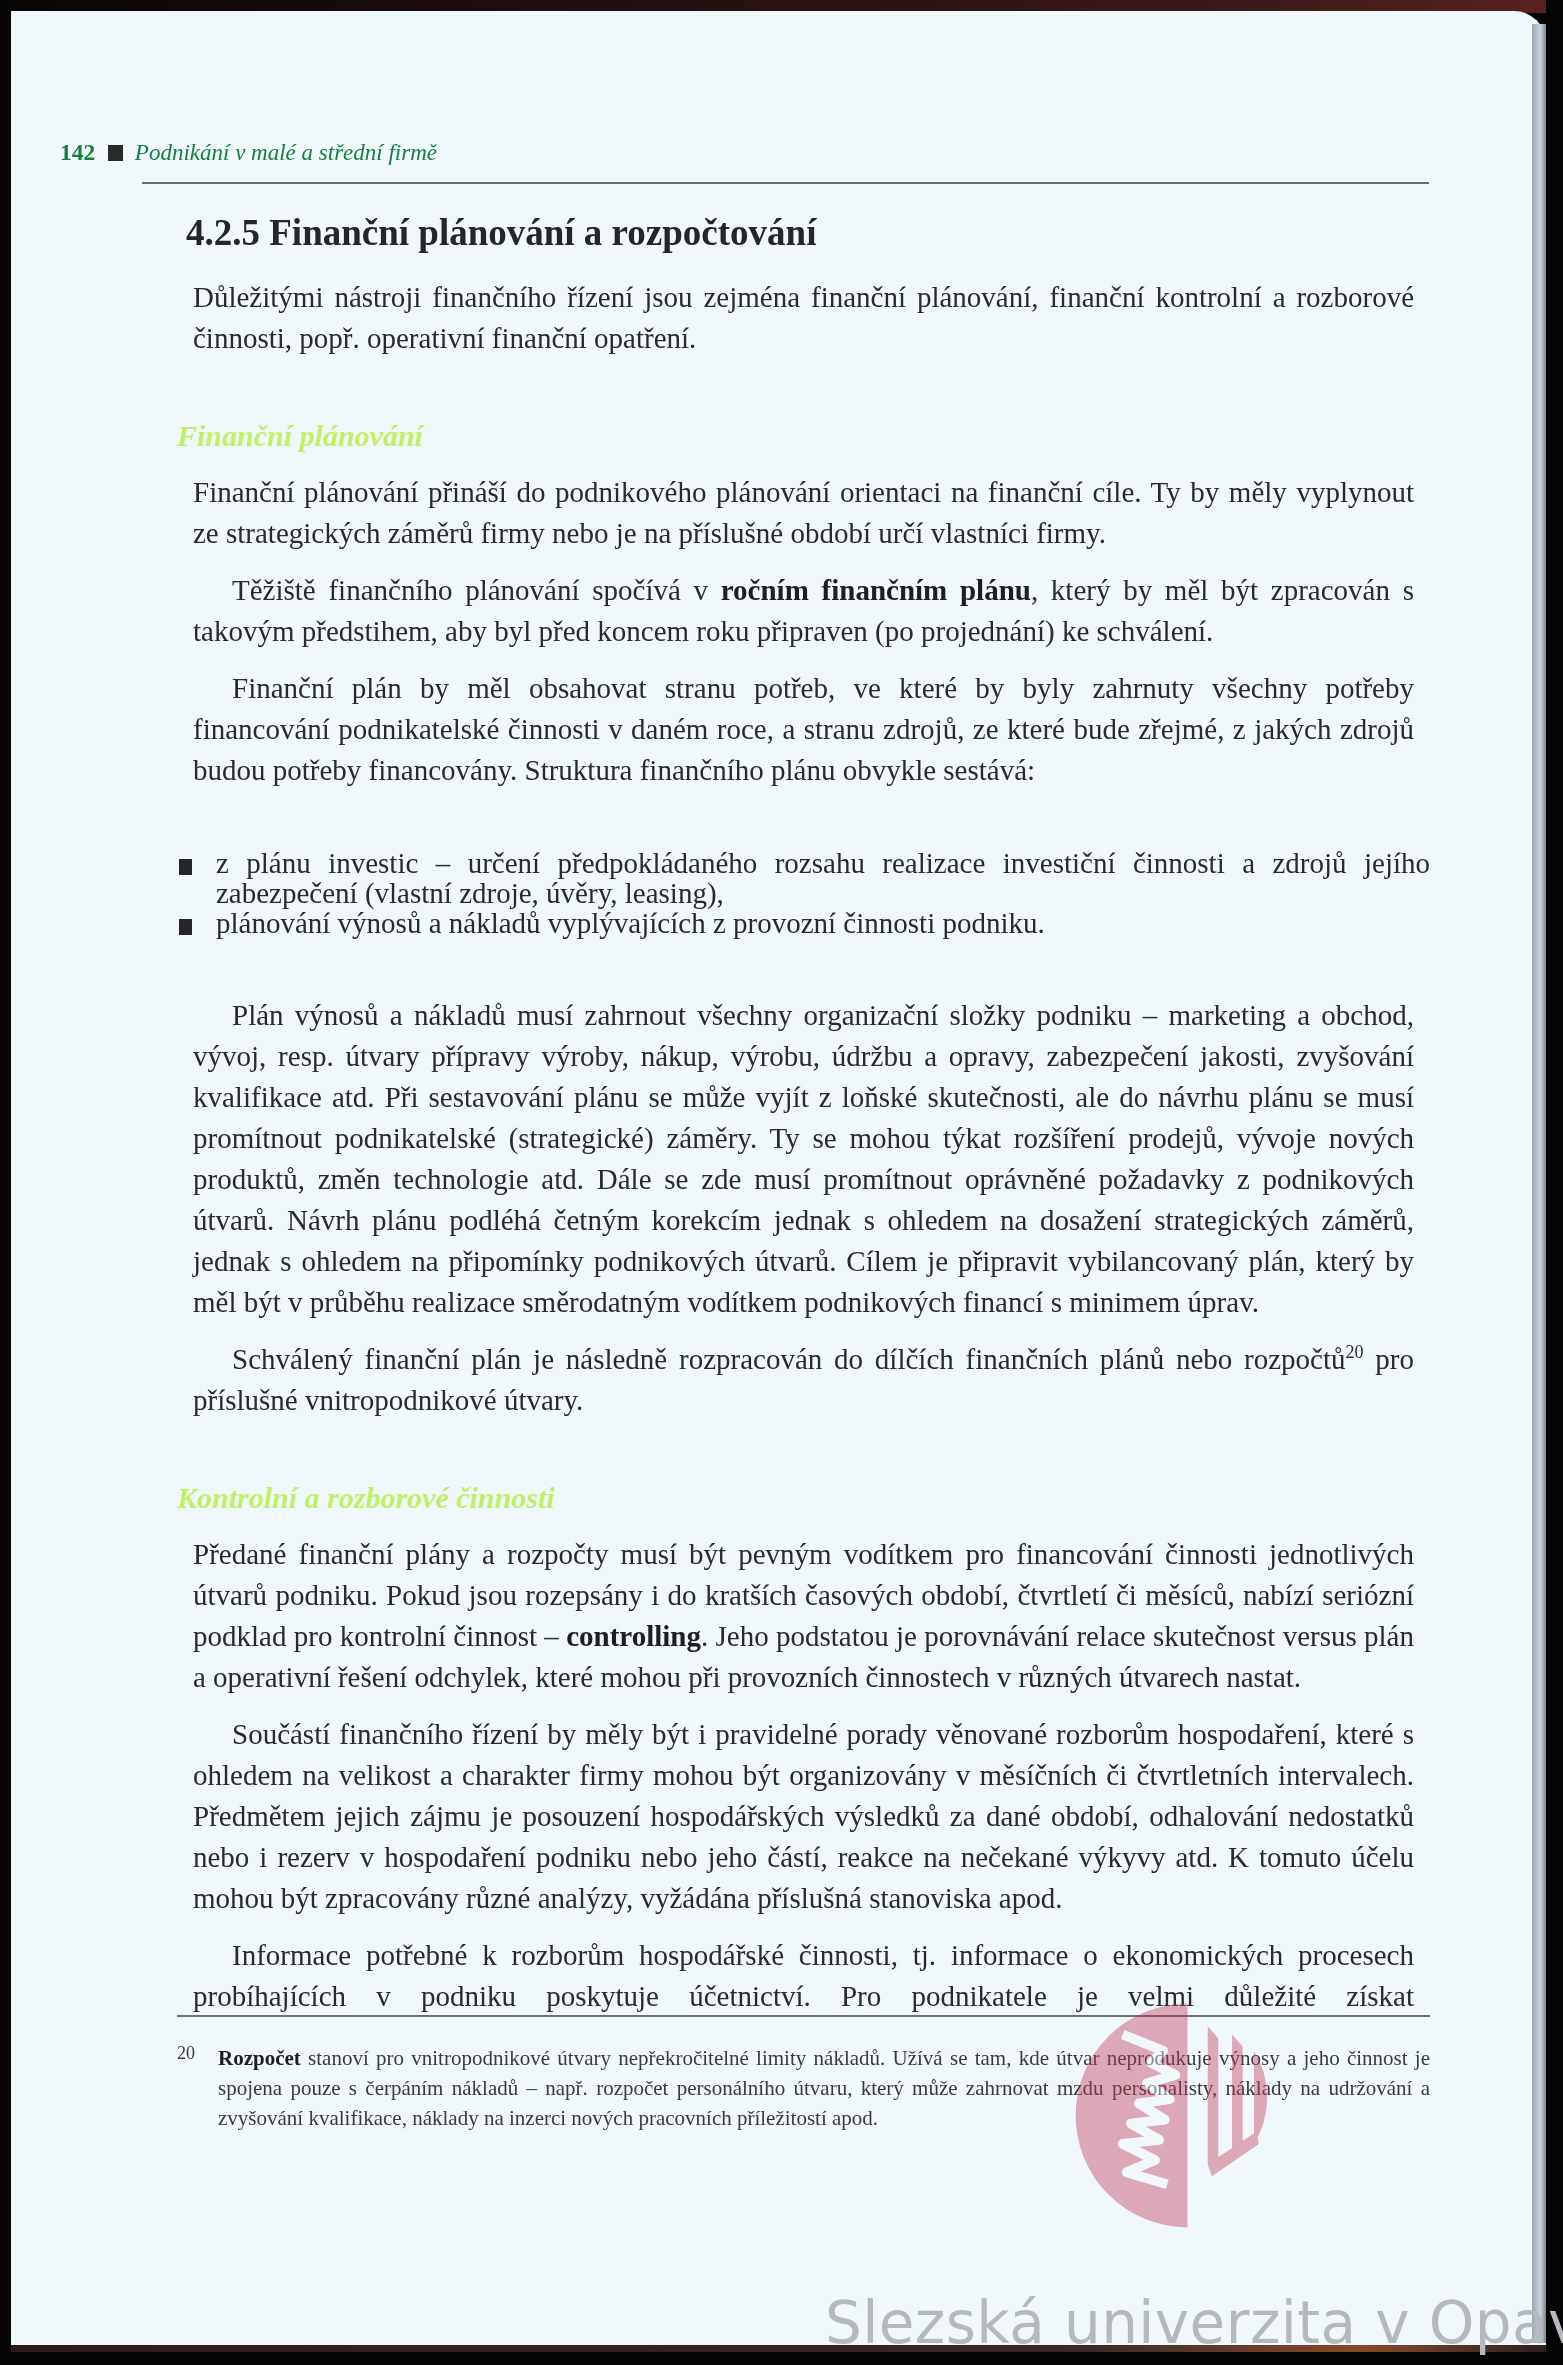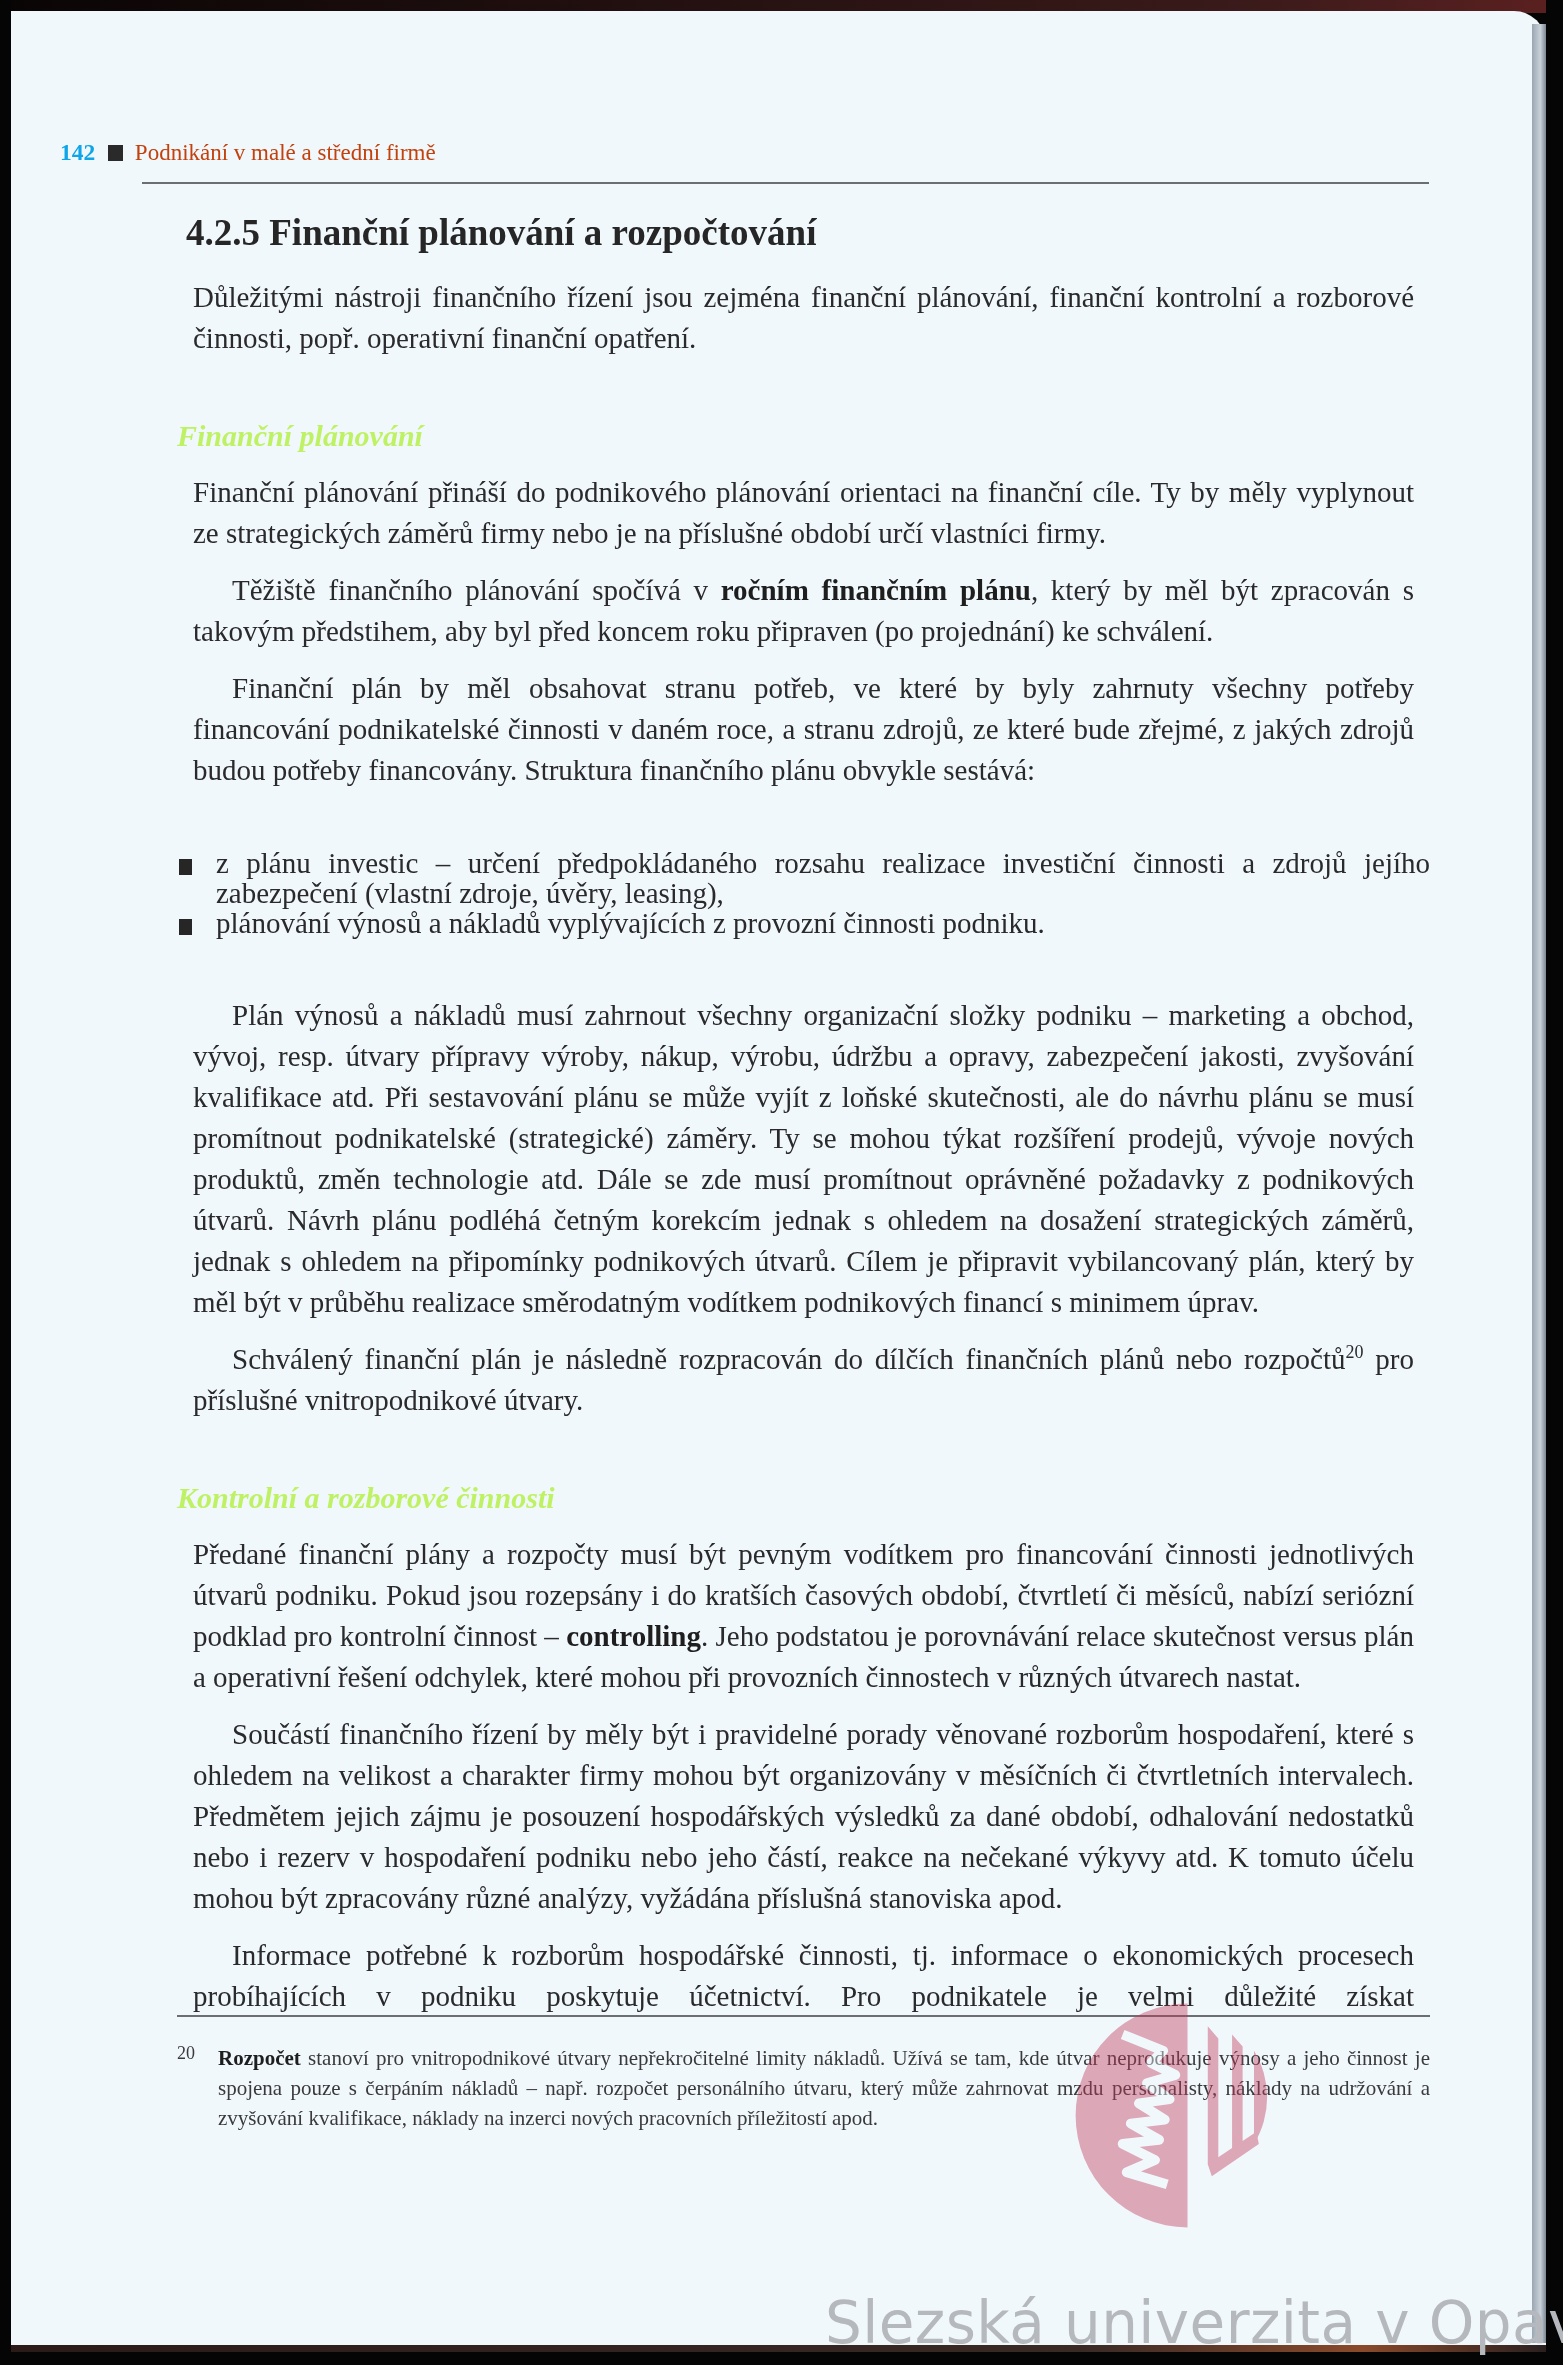--- a/index.html
+++ b/index.html
@@ -14,23 +14,23 @@
   .page-edge {
     position: absolute; left: 1532px; top: 24px; width: 13.8px; height: 2319px;
     background: linear-gradient(to right, #9aa6b3, #c9d1d9 60%, #7d8792);
   }
   .top-strip { position: absolute; left: 11.3px; top: 0; width: 1535px; height: 13px;
     background: linear-gradient(to right, #0a0505, #3a1a1a 80%, #5a2020); }
   .bottom-strip { position: absolute; left: 11.3px; top: 2345px; width: 1535px; height: 6.5px;
     background: linear-gradient(to right, #2a1a18, #3a2a26 70%, #8a4a2a 88%, #2a2020); }
 
   .running-header { position: absolute; left: 60px; top: 139px; height: 36px; display: flex; align-items: baseline; }
-  .page-number { font-size: 23.5px; font-weight: bold; color: #0ea5e9; }
+  .page-number { font-size: 23.5px; font-weight: bold; color: #15803d; }
   .header-square { display: inline-block; width: 14.6px; height: 16px; background: #2a2a2a; margin: 0 12px 0 13px; position: relative; top: 0.8px; }
-  .header-title { font-size: 23px; color: #c2410c; }
+  .header-title { font-size: 23px; font-style: italic; color: #15803d; }
   .header-rule { position: absolute; left: 142px; top: 182px; width: 1287px; height: 1.6px; background: #6b6e72; }
 
   .content { position: absolute; left: 177px; top: 195px; width: 1253px; }
   .section-heading { font-size: 37px; font-weight: bold; margin: 9px; line-height: 57px; color: #262626; }
   p { margin: 16px; font-size: 29px; line-height: 41px; text-align: justify; }
   .indent { text-indent: 39px; }
   .subheading { font-size: 30px; font-style: italic; font-weight: bold; margin: 0; line-height: 41px; color: #bef264; }
   .gap-large { height: 40px; }
   .gap-mid { height: 41px; }
   ul.bullets { list-style: none; margin: 0; padding: 0; }

